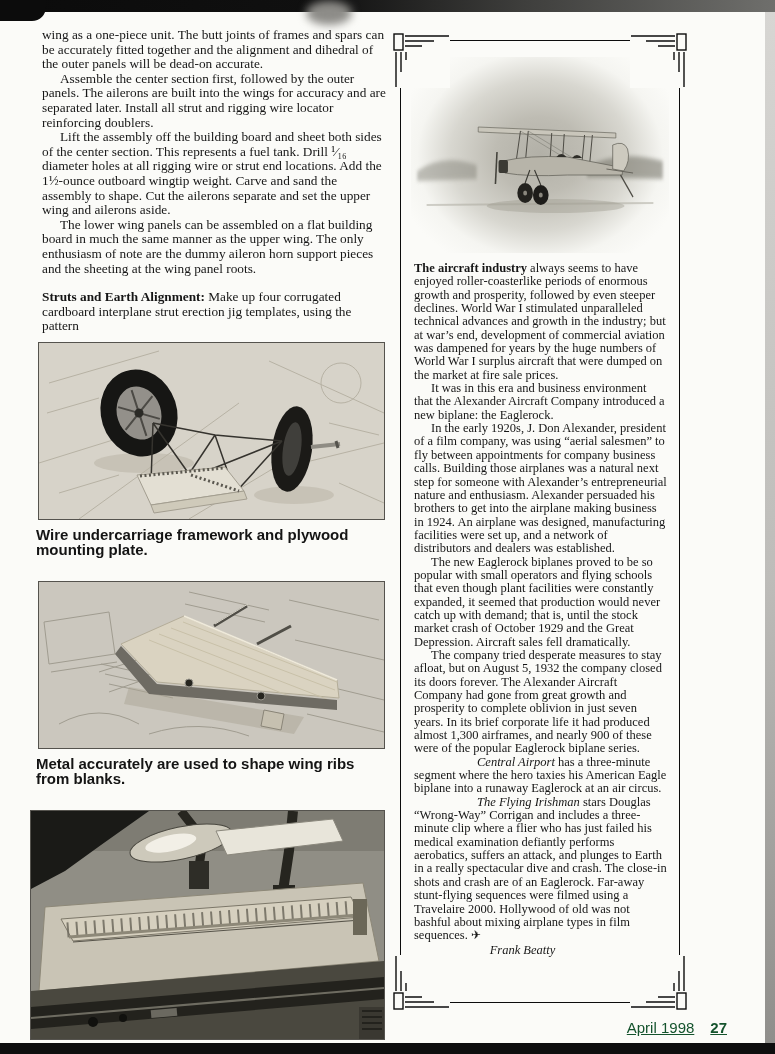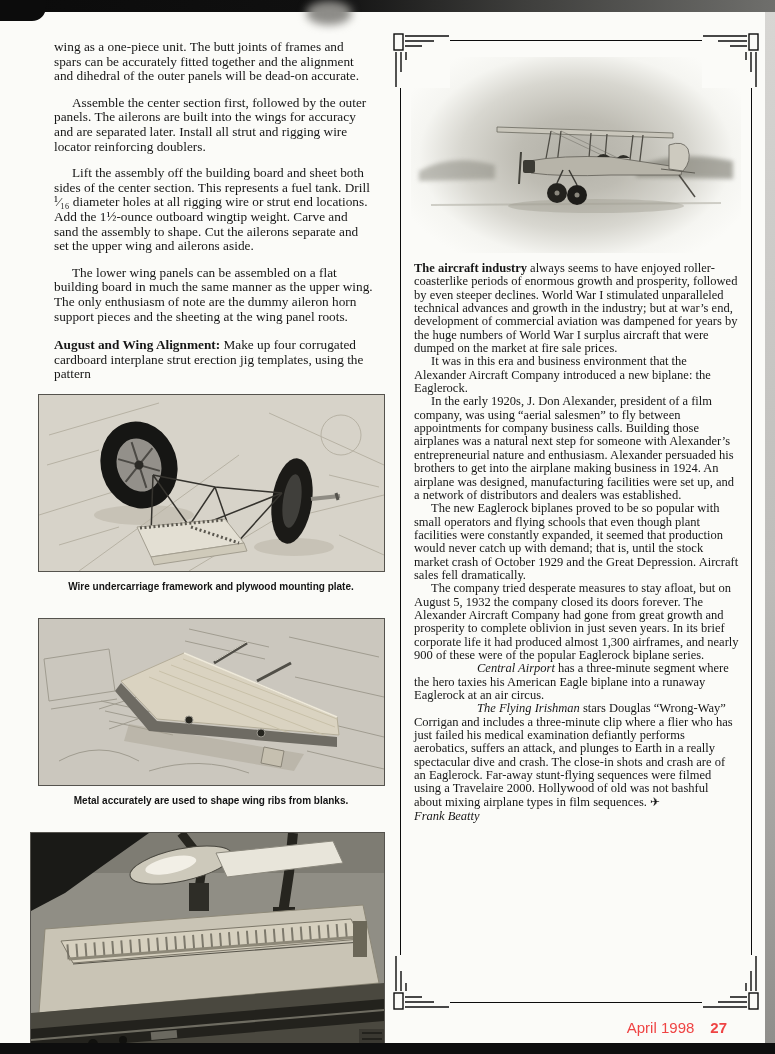--- a/index.html
+++ b/index.html
@@ -17,74 +17,74 @@
     background:linear-gradient(to right,#0b0b0b 0%,#101010 42%,#3f3f3d 68%,#6f6f6c 100%); z-index:5;}
   .corner-blob { position:absolute; top:0; left:0; width:46px; height:21px; background:#0c0c0c; border-radius:0 0 14px 0; z-index:6;}
   .smudge { position:absolute; top:1px; left:306px; width:46px; height:24px; background:#8d8c88; border-radius:50%; filter:blur(4px); z-index:6;}
   .bottom-bar { position:absolute; bottom:0; left:0; width:775px; height:11px; background:#0e0e0e; z-index:5;}
   .right-edge { position:absolute; top:12px; right:0; width:10px; bottom:11px;
     background:linear-gradient(to bottom,#d7d6d3 0%,#bdbcb9 55%,#8f8e8b 100%); z-index:5;}
 
   
   .col-left { position:absolute; left:42px; top:28px; width:344px;
     font-size:13.3px; line-height:14.6px; }
-  p.body { margin:12px; }
+  p.body { margin:0; }
   p.indent { text-indent:18px; }
   p.section { margin-top:14px; }
   b.lead { font-weight:bold; }
   i.lead { font-style:italic;margin-left:46px; }
 
   figure { margin:0; padding:0; }
   .fig { border:1px solid #55534e; background:#d7d3c9; overflow:hidden; }
   .fig1 { margin:8px 0 0 -4px; width:345px; height:176px; }
   .fig2 { margin:24px 0 0 -4px; width:345px; height:166px; }
   .fig3 { margin:24px 0 0 -12px; width:353px; height:228px; }
   .caption { font-family:"Liberation Sans", sans-serif; font-weight:bold;
-    font-size:10px; line-height:15px; margin:7px 0 0 -6px; color:#141414;text-align:center; }
-
-  
-  .frame { position:absolute; left:400px; top:40px; width:352px; height:963px;
+    font-size:15px; line-height:15px; margin:7px 0 0 -6px; color:#141414; }
+
+  
+  .frame { position:absolute; left:400px; top:40px; width:280px; height:963px;
     border:1.5px solid #0c0c0c; background:#fbfbf8; box-sizing:border-box; }
   .orn { position:absolute; width:58px; height:58px; background:#fbfbf8; z-index:3; }
   .orn svg { display:block; }
   .orn.tl { left:-9px; top:-11px; }
   .orn.tr { right:-9px; top:-11px; transform:scaleX(-1); }
   .orn.bl { left:-9px; bottom:-11px; transform:scaleY(-1); }
   .orn.br { right:-9px; bottom:-11px; transform:scale(-1,-1); }
 
   .vignette { height:196px; margin:16px 10px 4px; position:relative;
     background:radial-gradient(ellipse 58% 64% at 50% 50%,
       #b2b0a7 0%, #bebcb3 30%, #d8d7d0 60%, #f5f5f1 82%, #fbfbf8 100%); }
   .vignette svg { position:absolute; inset:0; }
 
   .rtext { padding:5px 12px 0 13px; font-size:12.5px; line-height:13.35px; }
   .rp { margin:0; text-indent:17px; }
   .rp.noind { text-indent:0; }
-  .byline { margin:1px 36px 0 0; text-align:left; font-style:italic; }
+  .byline { margin:1px 36px 0 0; text-align:center; font-style:italic; }
   .plane { font-size:12px; }
 
   
   .footer { position:absolute; top:1019px; right:48px;
-    font-family:"Liberation Sans", sans-serif; font-size:15px; color:#ef4444; }
+    font-family:"Liberation Sans", sans-serif; font-size:15px; color:#14532d;text-decoration:underline; }
   .footer .pg { font-weight:bold; margin-left:16px; }
 
   svg .sketch { stroke:#b7b2a4; stroke-width:1; fill:none; }
   svg .plan { stroke:#a09c90; stroke-width:1; fill:none; }
 </style>
 </head>
 <body>
 
 <div class="page">
 
   <div class="col-left">
     <p class="body"><span>wing as a one-piece unit. The butt joints of frames and spars can be accurately fitted together and the alignment and dihedral of the outer panels will be dead-on accurate.</span></p>
     <p class="body indent"><span>Assemble the center section first, followed by the outer panels. The ailerons are built into the wings for accuracy and are separated later. Install all strut and rigging wire locator reinforcing doublers.</span></p>
     <p class="body indent"><span>Lift the assembly off the building board and sheet both sides of the center section. This represents a fuel tank. Drill ¹⁄₁₆ diameter holes at all rigging wire or strut end locations. Add the 1½-ounce outboard wingtip weight. Carve and sand the assembly to shape. Cut the ailerons separate and set the upper wing and ailerons aside.</span></p>
     <p class="body indent"><span>The lower wing panels can be assembled on a flat building board in much the same manner as the upper wing. The only enthusiasm of note are the dummy aileron horn support pieces and the sheeting at the wing panel roots.</span></p>
-    <p class="body section"><b class="lead">August and Wing Alignment:</b><span> Make up four corrugated cardboard interplane strut erection jig templates, using the pattern</span></p>
+    <p class="body section"><b class="lead">Struts and Earth Alignment:</b><span> Make up four corrugated cardboard interplane strut erection jig templates, using the pattern</span></p>
 
     <figure class="fig fig1">
       <svg width="345" height="176" viewBox="0 0 345 176">
         <rect width="345" height="176" fill="#d7d3c9"></rect>
         <path class="sketch" d="M10 40 L120 8 M40 176 L200 60 M230 18 L345 70 M0 120 L90 92 M255 122 L345 100 M150 176 L240 122 M300 140 L345 160"></path>
         <circle class="sketch" cx="302" cy="40" r="20"></circle>
         <path class="sketch" d="M20 150 L80 132 M8 70 L60 55 M290 80 L340 92"></path>
         <ellipse cx="105" cy="120" rx="50" ry="10" fill="#b9b4a6" opacity="0.55"></ellipse>
         <ellipse cx="255" cy="152" rx="40" ry="9" fill="#b9b4a6" opacity="0.55"></ellipse>
         <g transform="rotate(-18 100 70)">

